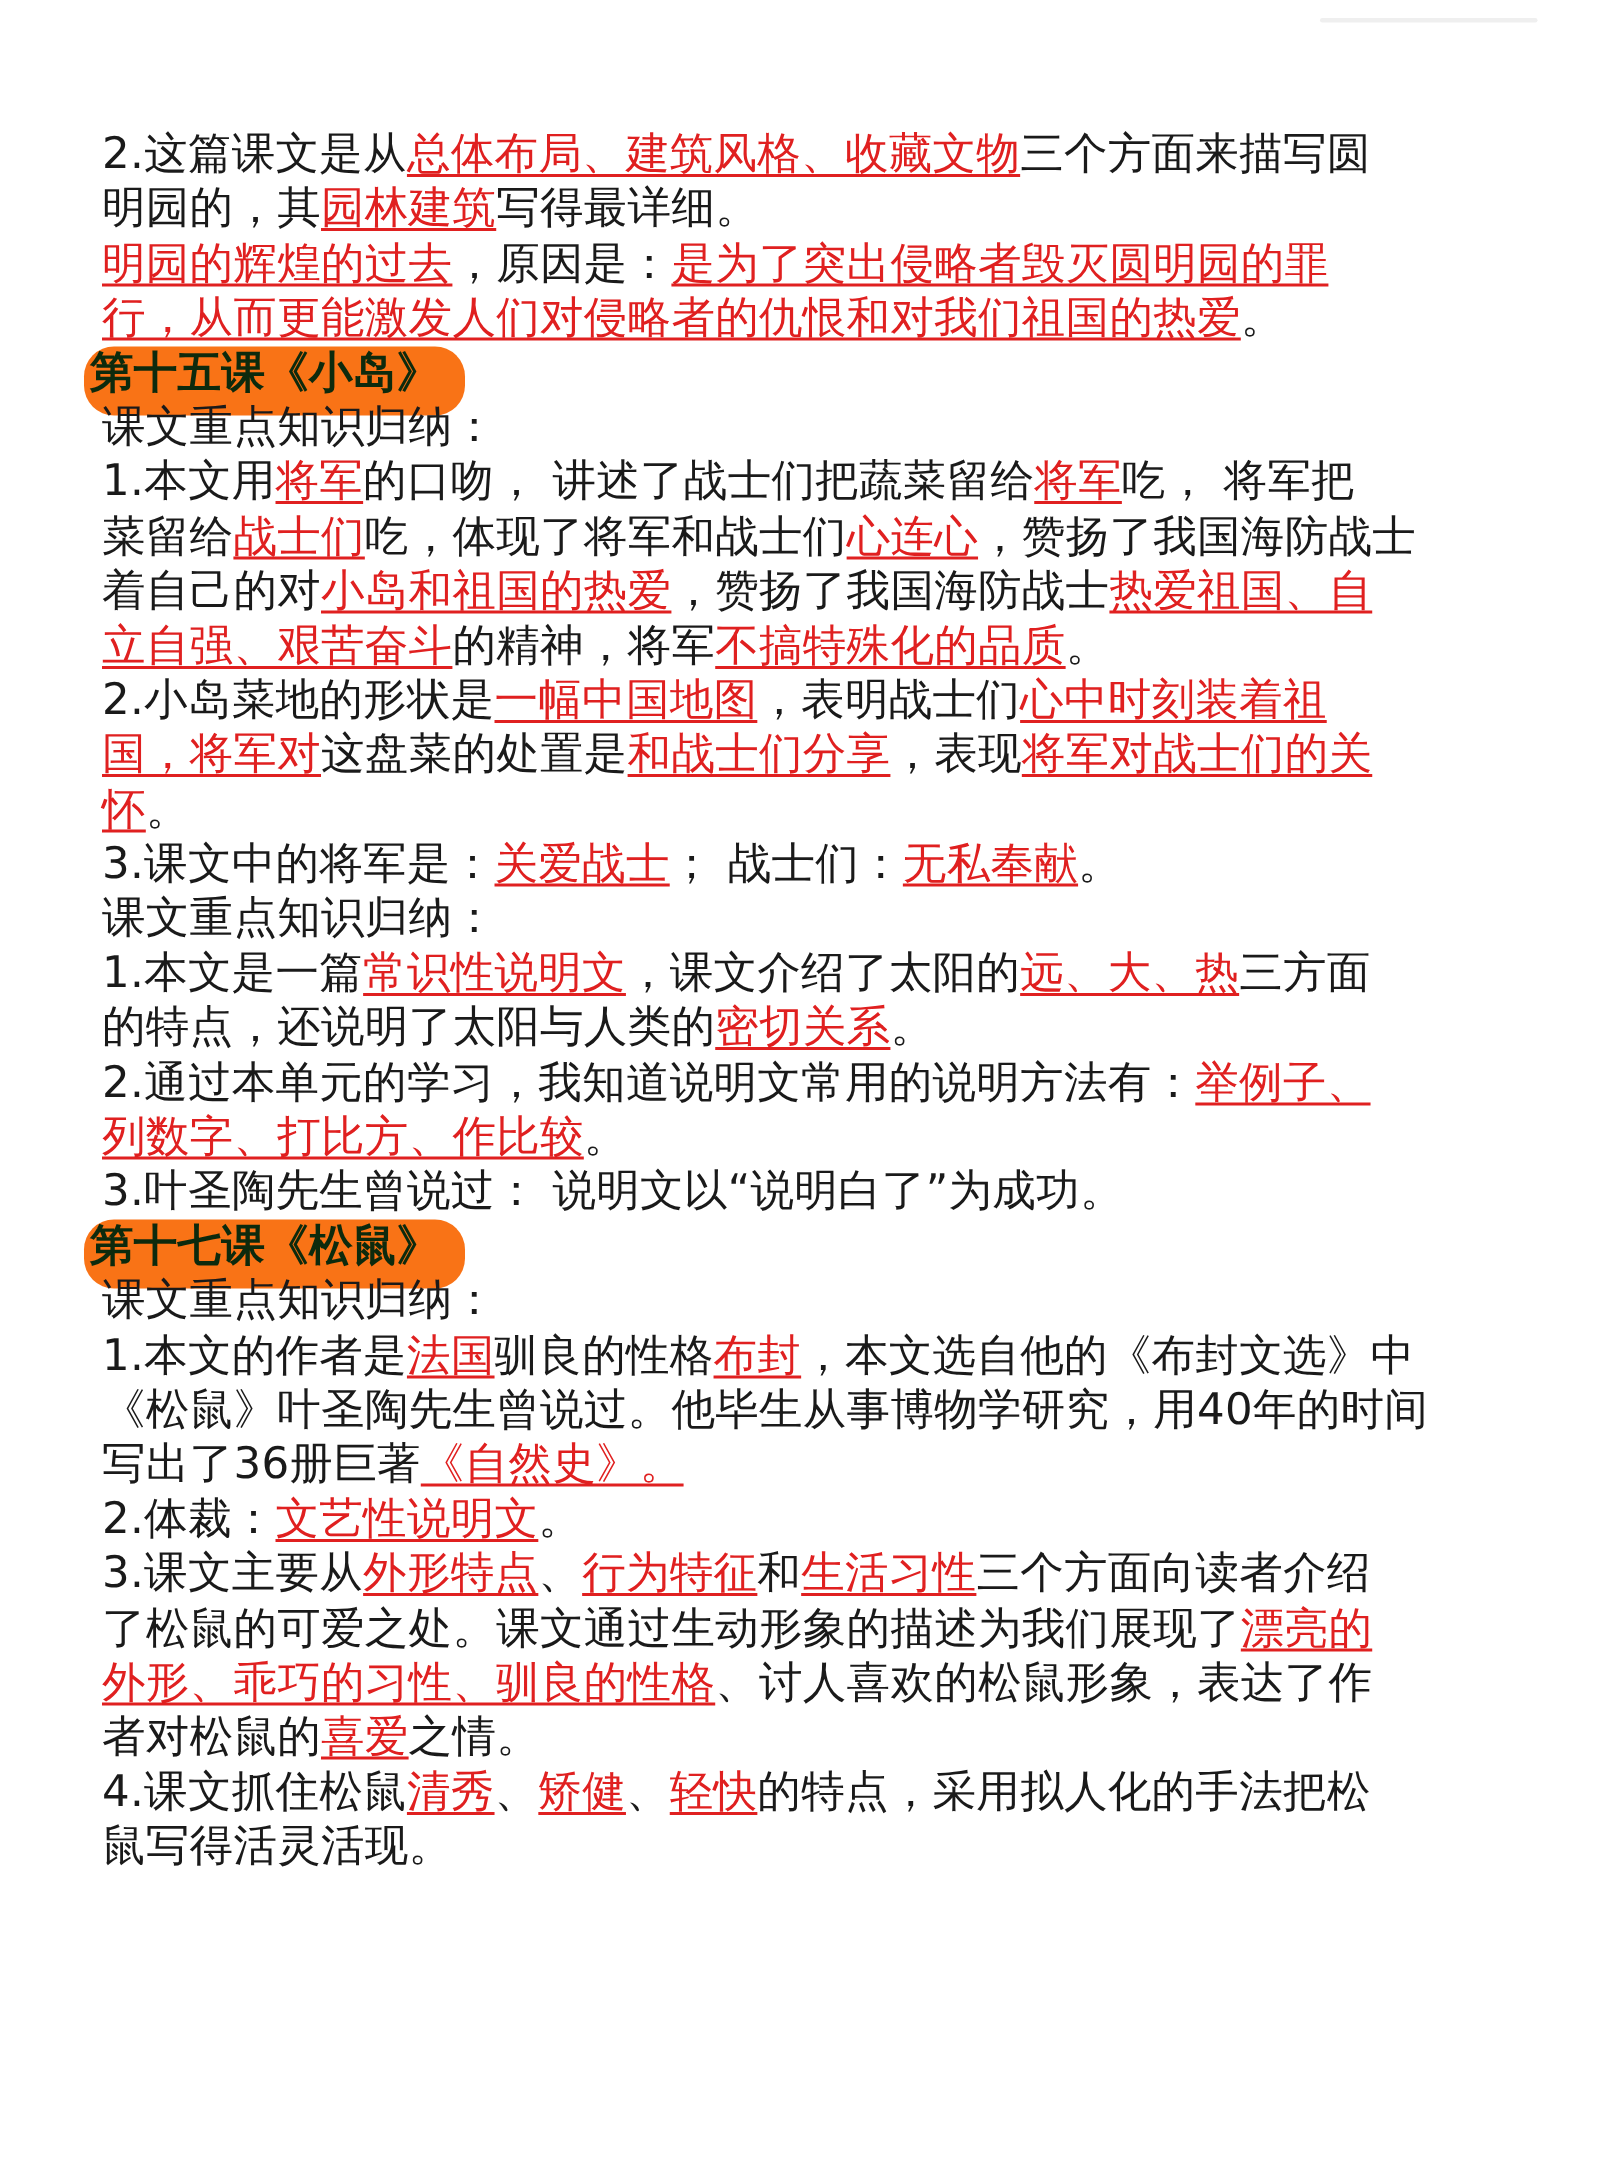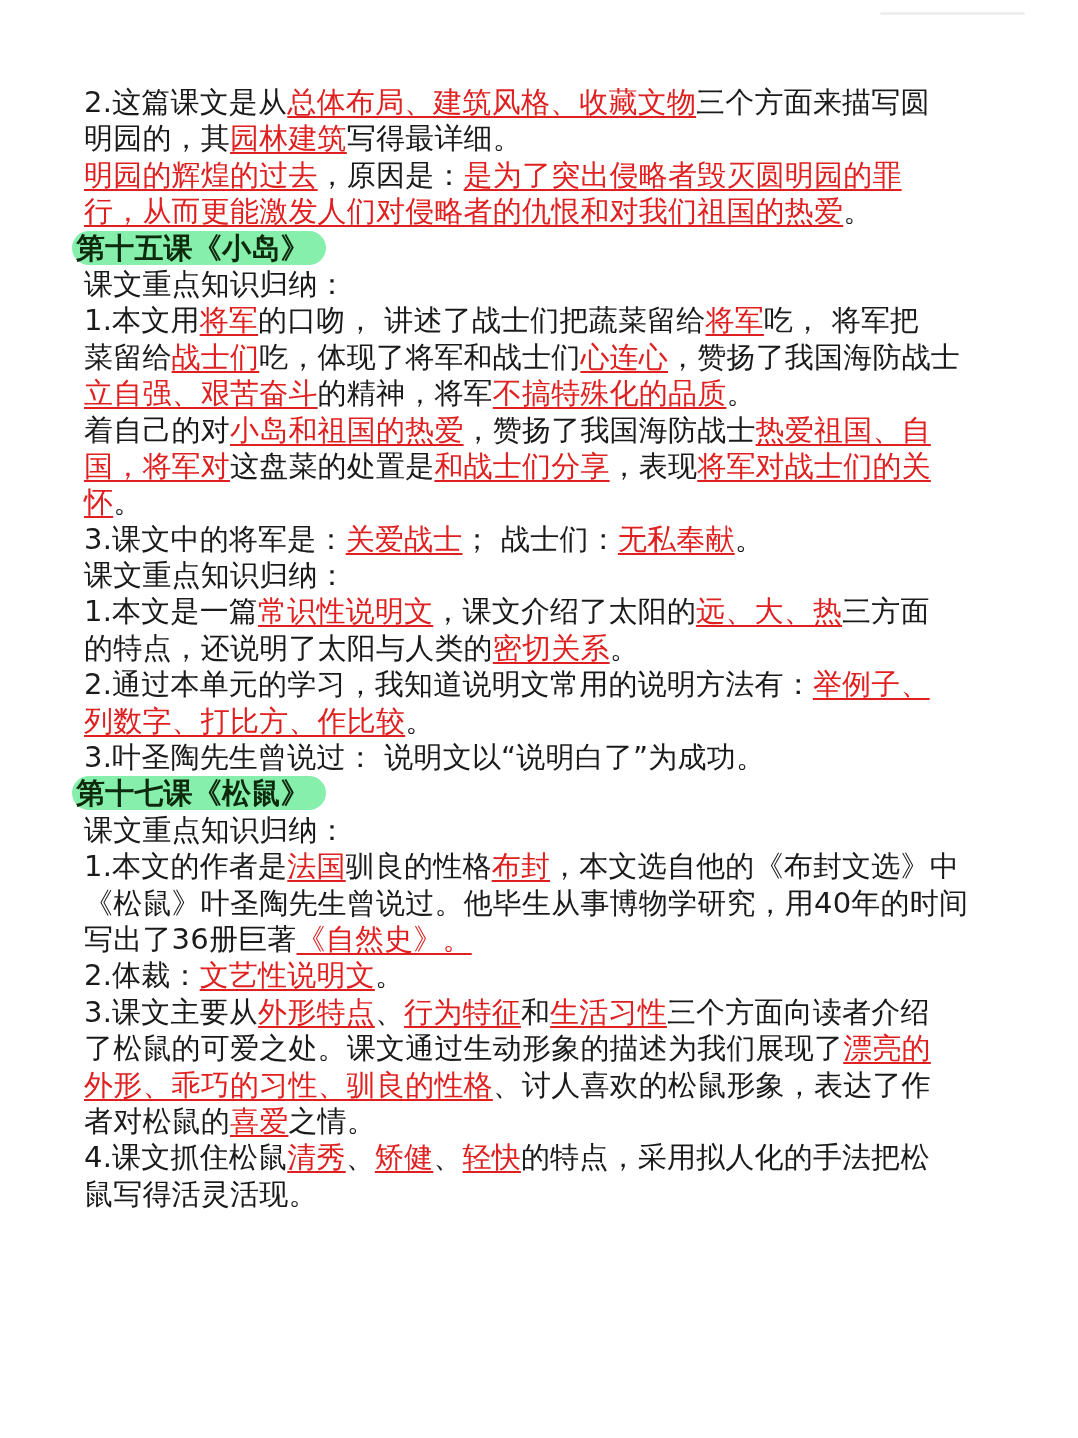--- a/index.html
+++ b/index.html
@@ -1,43 +1,44 @@
 <!DOCTYPE html>
 <html><head>
 <meta charset="utf-8">
 <style>
   html, body { margin: 0; padding: 0; background: #ffffff; }
   body { width: 1078px; height: 1438px; position: relative; overflow: hidden;
          font-family: "DejaVu Sans", "Liberation Sans", sans-serif; color: #1a1a1a; }
   .topbar { position: absolute; left: 880px; top: 12px; width: 145px; height: 3px;
             background: #efefef; border-radius: 2px; }
-  .page { position: absolute; left: 84px; top: 84px; width: 912px; }
+  .page { position: absolute; left: 68px; top: 84px; width: 912px; }
   .line { font-size: 29px; line-height: 36.4px; height: 36.4px; white-space: nowrap; letter-spacing: 0.2px; }
   .hl { color: #e02020; text-decoration: underline; text-decoration-color: #e02020;
         text-decoration-thickness: 2px; text-underline-offset: 4px; }
-  .heading { display: inline-block; background: #86efac; border-radius: 20px;
-             padding: 0 16px 0 4px; margin-left: -12px; font-weight: bold; color: #0d2a0d;
+  .heading { display: inline-block; background: #f97316; border-radius: 20px;
+             padding: 0 16px 12px 4px; margin-left: -12px; font-weight: bold; color: #0d2a0d;
              font-size: 29px; line-height: 34px; }
 </style>
 </head>
 <body>
 
 <div class="topbar"></div>
 
 <div class="page" id="page">
     <div class="line"><span>2.这篇课文是从</span><span class="hl">总体布局、建筑风格、收藏文物</span><span>三个方面来描写圆</span></div>
     <div class="line"><span>明园的，其</span><span class="hl">园林建筑</span><span>写得最详细。</span></div>
     <div class="line"><span class="hl">明园的辉煌的过去</span><span>，原因是：</span><span class="hl">是为了突出侵略者毁灭圆明园的罪</span></div>
     <div class="line"><span class="hl">行，从而更能激发人们对侵略者的仇恨和对我们祖国的热爱</span><span>。</span></div>
     <div class="line"><span class="heading">第十五课《小岛》</span></div>
     <div class="line"><span>课文重点知识归纳：</span></div>
     <div class="line"><span>1.本文用</span><span class="hl">将军</span><span>的口吻， 讲述了战士们把蔬菜留给</span><span class="hl">将军</span><span>吃， 将军把</span></div>
     <div class="line"><span>菜留给</span><span class="hl">战士们</span><span>吃，体现了将军和战士们</span><span class="hl">心连心</span><span>，赞扬了我国海防战士</span></div>
+    <div class="line"><span>着自己的对</span><span class="hl">小岛和祖国的热爱</span><span>，赞扬了我国海防战士</span><span class="hl">热爱祖国、自</span></div>
     <div class="line"><span class="hl">立自强、艰苦奋斗</span><span>的精神，将军</span><span class="hl">不搞特殊化的品质</span><span>。</span></div>
-    <div class="line"><span>着自己的对</span><span class="hl">小岛和祖国的热爱</span><span>，赞扬了我国海防战士</span><span class="hl">热爱祖国、自</span></div>
+    <div class="line"><span>2.小岛菜地的形状是</span><span class="hl">一幅中国地图</span><span>，表明战士们</span><span class="hl">心中时刻装着祖</span></div>
     <div class="line"><span class="hl">国，将军对</span><span>这盘菜的处置是</span><span class="hl">和战士们分享</span><span>，表现</span><span class="hl">将军对战士们的关</span></div>
     <div class="line"><span class="hl">怀</span><span>。</span></div>
     <div class="line"><span>3.课文中的将军是：</span><span class="hl">关爱战士</span><span>； 战士们：</span><span class="hl">无私奉献</span><span>。</span></div>
     <div class="line"><span>课文重点知识归纳：</span></div>
     <div class="line"><span>1.本文是一篇</span><span class="hl">常识性说明文</span><span>，课文介绍了太阳的</span><span class="hl">远、大、热</span><span>三方面</span></div>
     <div class="line"><span>的特点，还说明了太阳与人类的</span><span class="hl">密切关系</span><span>。</span></div>
     <div class="line"><span>2.通过本单元的学习，我知道说明文常用的说明方法有：</span><span class="hl">举例子、</span></div>
     <div class="line"><span class="hl">列数字、打比方、作比较</span><span>。</span></div>
     <div class="line"><span>3.叶圣陶先生曾说过： 说明文以“说明白了”为成功。</span></div>
     <div class="line"><span class="heading">第十七课《松鼠》</span></div>

